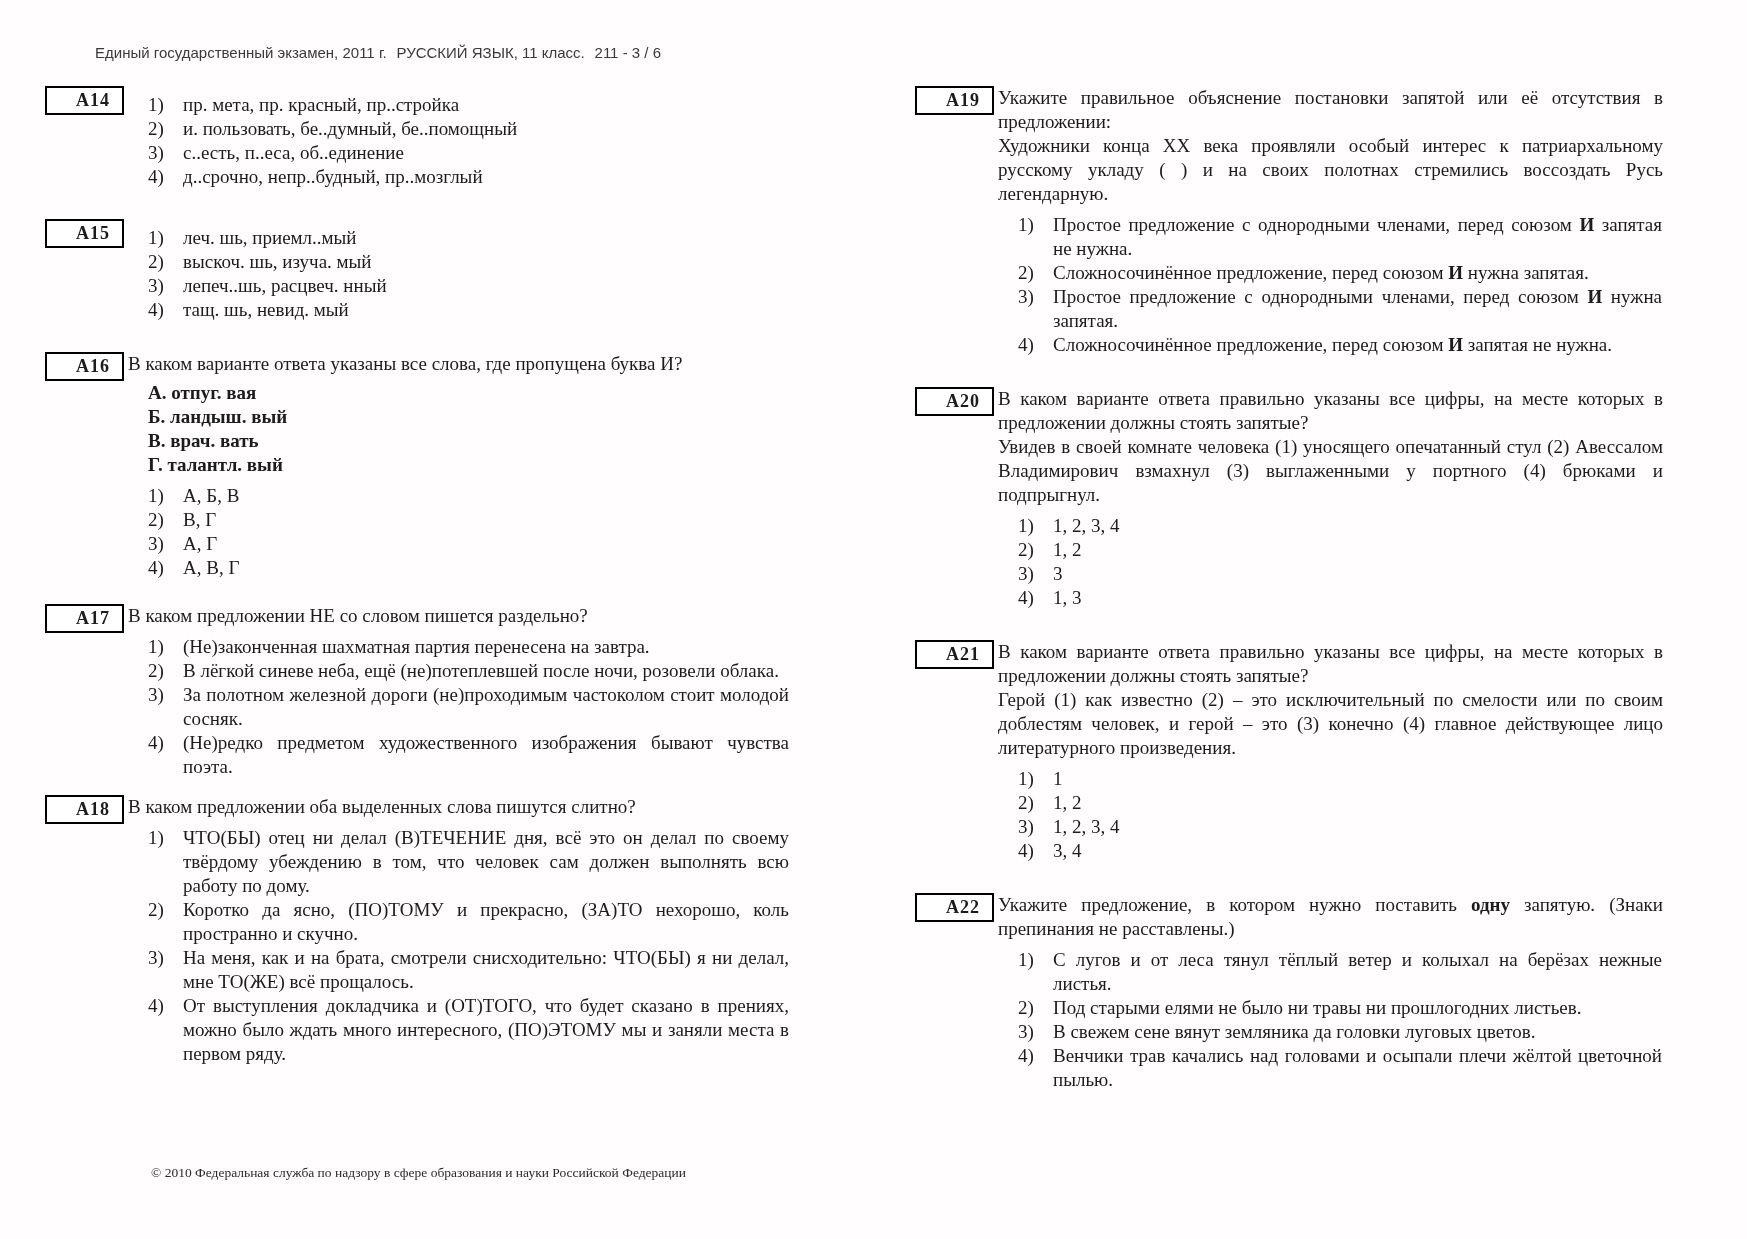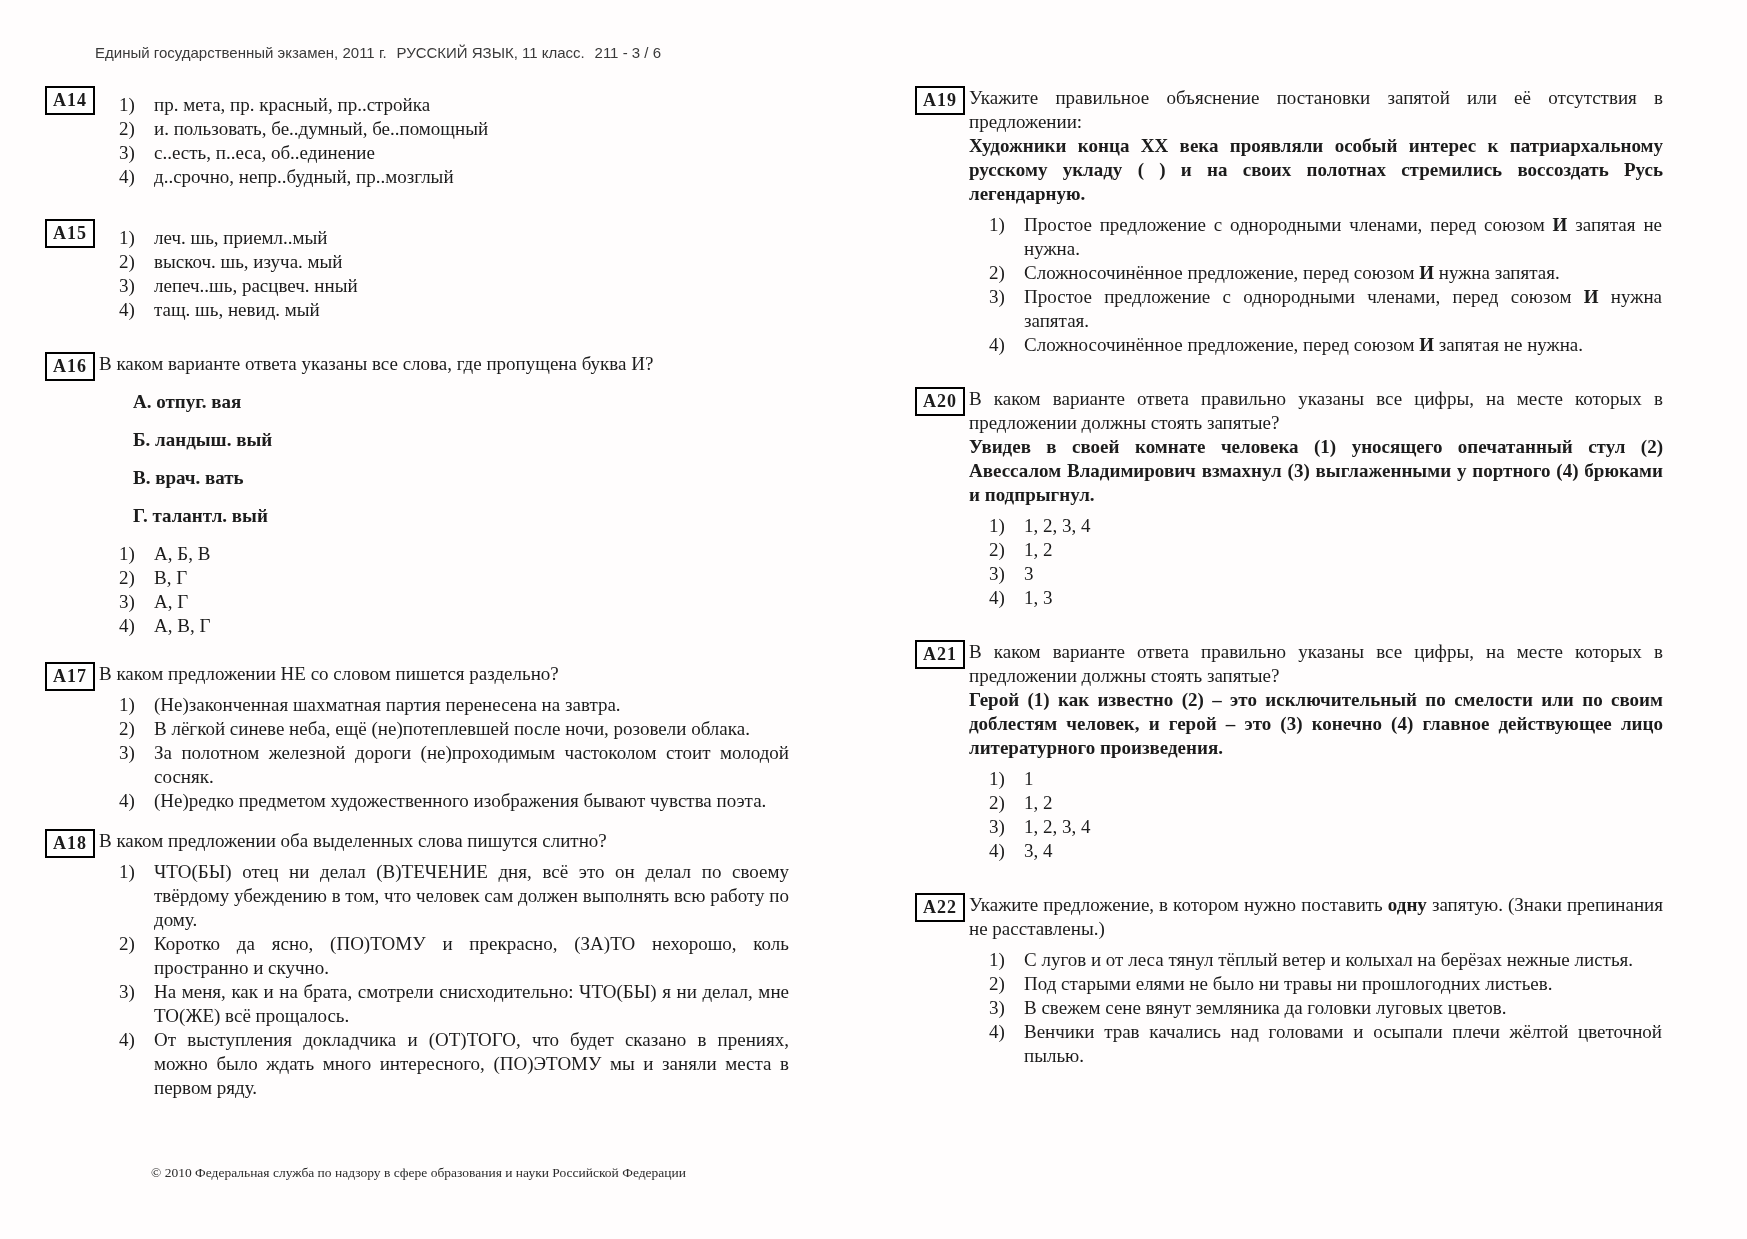--- a/index.html
+++ b/index.html
@@ -13,27 +13,27 @@
     font-family:"Liberation Sans",sans-serif;font-size:15px;color:#3a3a3a;
   }
   .col{position:absolute;top:86px;font-size:19px;line-height:24px;}
   .col-left{left:45px;width:745px;}
   .col-right{left:915px;width:748px;}
   .q{display:flex;align-items:flex-start;margin-bottom:30px;}
   .q.mb16{margin-bottom:16px;}
   .q.mb24{margin-bottom:24px;}
   .q-badge{
     flex:none;width:46px;height:25px;border:2px solid #000;background:#fff;
-    text-align:center;font-weight:bold;font-size:18px;line-height:25px;letter-spacing:1px;
+    text-align:left;font-weight:bold;font-size:18px;line-height:25px;letter-spacing:1px;padding-left:29px;
   }
   .q-body{flex:1;margin-left:4px;min-width:0;}
   .prompt{margin:0;text-align:justify;}
-  .stimulus{margin:0;font-weight:bold;text-align:justify;}
+  .stimulus{margin:0;font-weight:normal;text-align:justify;}
   .lettered{margin:5px 0 0 20px;font-weight:bold;}
-  .lettered p{margin:14px;}
+  .lettered p{margin:0;}
   .options{margin-top:7px;}
   .opt{display:flex;}
   .opt-n{flex:none;width:35px;margin-left:20px;}
   .opt-t{flex:1;text-align:justify;padding-right:1px;min-width:0;}
   .footer{
     position:absolute;left:45px;top:1149px;width:747px;text-align:center;
     font-size:13.5px;line-height:19px;color:#2a2a2a;
   }
   .footer p{margin:14px;}
   b{font-weight:bold;}

